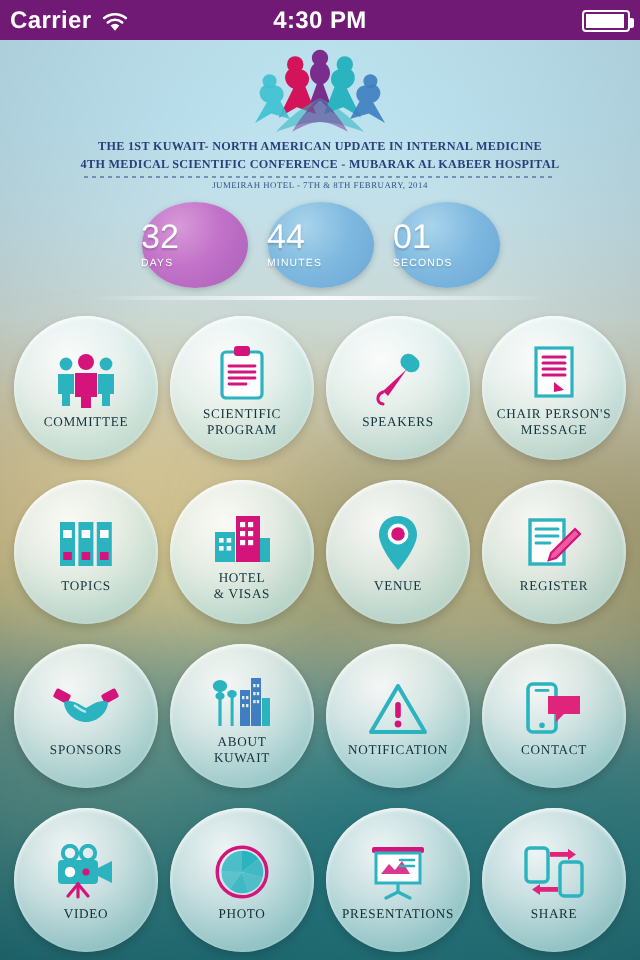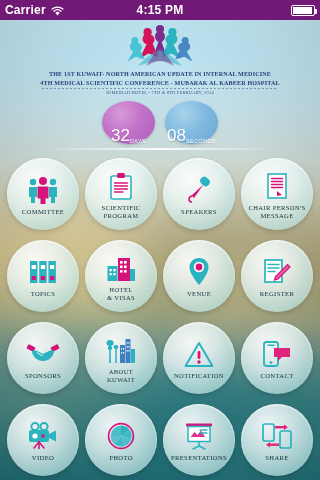--- a/index.html
+++ b/index.html
@@ -123,22 +123,22 @@
     position: relative;
     z-index: 20;
     display: flex;
     justify-content: center;
     gap: 10px;
     margin-top: 5px;
   }
   .cd-cell {
     width: 53px; height: 43px;
     border-radius: 50%;
-    display: flex; flex-direction: row;
-    align-items: flex-end; justify-content: center;
+    display: flex; flex-direction: column;
+    align-items: flex-start; justify-content: center;
     color: #fff;
     box-shadow: 0 1px 3px rgba(0,0,0,.18);
   }
   .cd-days {
     background: radial-gradient(circle at 35% 28%, #d79ad8 0%, #c272c9 45%, #a95fb8 100%);
   }
   .cd-blue {
     background: radial-gradient(circle at 35% 28%, #a9d4ea 0%, #7fb9e0 48%, #6aa6d6 100%);
   }
   .cd-num {
@@ -223,21 +223,21 @@
     <div class="sb-left">
       <span>Carrier</span>
       <span class="wifi">
         <svg width="13" height="10" viewBox="0 0 13 10">
           <path d="M6.5 9.4 L4.3 6.7 a3.6 3.6 0 0 1 4.4 0 Z" fill="#fff"></path>
           <path d="M2.9 5.2 a5.6 5.6 0 0 1 7.2 0" stroke="#fff" stroke-width="1.3" fill="none" stroke-linecap="round"></path>
           <path d="M1.1 3.0 a8.6 8.6 0 0 1 10.8 0" stroke="#fff" stroke-width="1.3" fill="none" stroke-linecap="round"></path>
         </svg>
       </span>
     </div>
-    <div class="sb-center">4:15 PM</div>
+    <div class="sb-center">4:30 PM</div>
     <div class="sb-right">
       <span class="battery">
           <i></i>
         </span>
     </div>
   </div>
 
   <div class="header">
     <span>
       <svg class="logo" width="76" height="46" viewBox="0 0 76 46">
@@ -266,21 +266,25 @@
     <div class="rule"></div>
     <div class="conf-sub">JUMEIRAH HOTEL - 7TH &amp; 8TH FEBRUARY, 2014</div>
   </div>
 
   <div class="countdown">
     <div class="cd-cell cd-days">
       <div class="cd-num">32</div>
       <div class="cd-lbl">DAYS</div>
     </div>
     <div class="cd-cell cd-blue">
-      <div class="cd-num">08</div>
+      <div class="cd-num">44</div>
+      <div class="cd-lbl">MINUTES</div>
+    </div>
+    <div class="cd-cell cd-blue">
+      <div class="cd-num">01</div>
       <div class="cd-lbl">SECONDS</div>
     </div>
   </div>
   <div class="divider"></div>
 
   <div class="grid">
 
     <div class="tile">
       <div class="bubble">
         <div class="ico">

